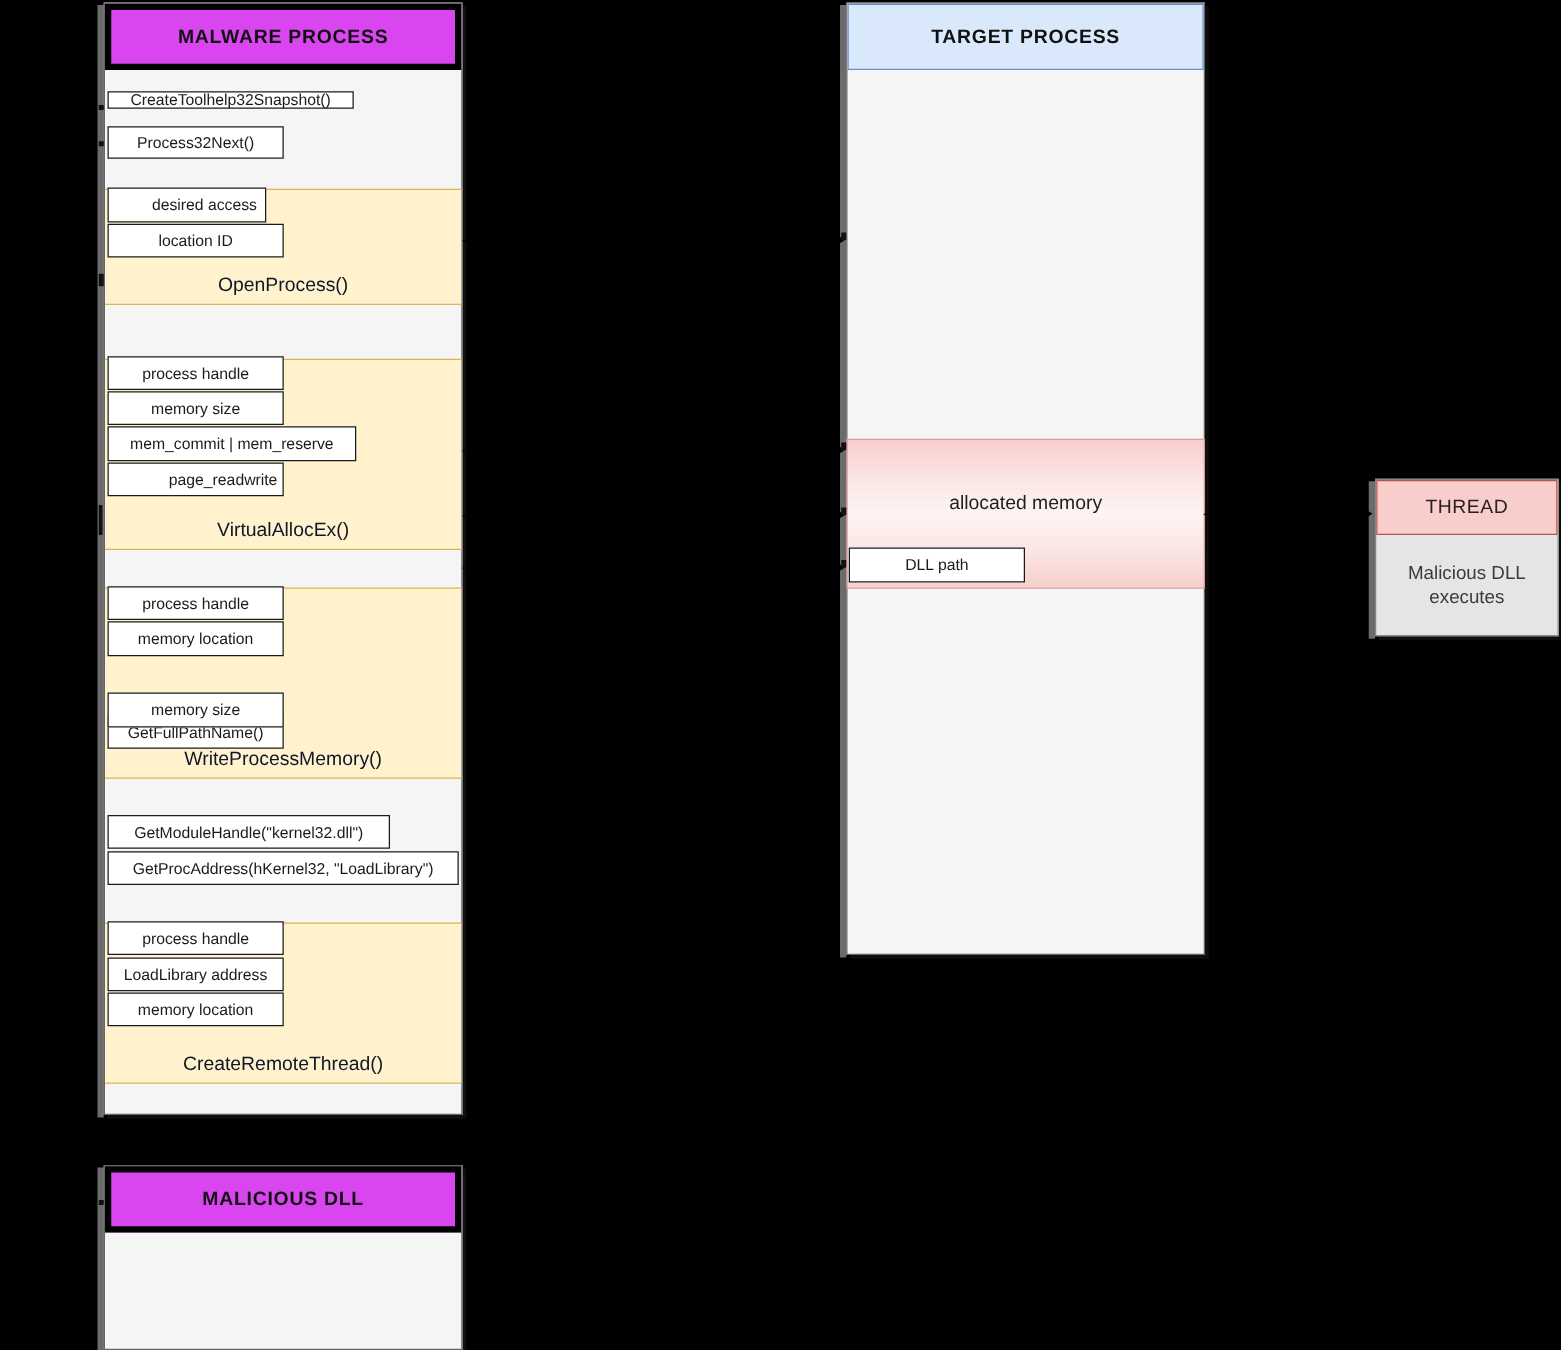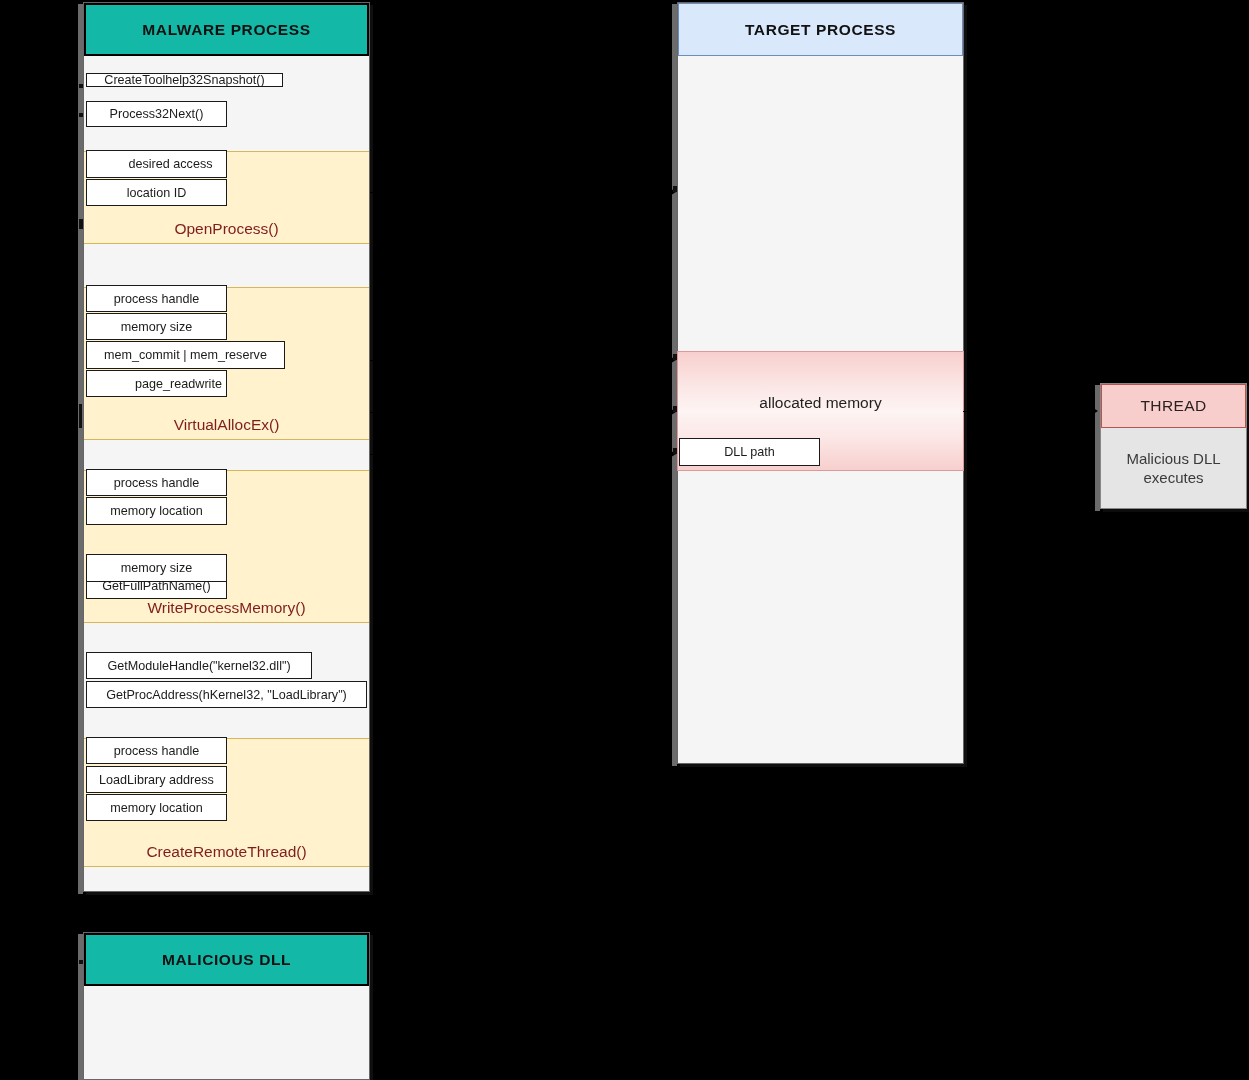--- a/index.html
+++ b/index.html
@@ -23,34 +23,34 @@
     background:#6b6b6b;
     z-index:0;
   }
 
   .lane-header{
     position:absolute;left:0;top:0;right:0;
     display:flex;align-items:center;justify-content:center;
     font-weight:bold;letter-spacing:.6px;
     box-sizing:border-box;
   }
-  .hdr-pink{background:#14b8a6;border:2px solid #000000;color:#111;}
+  .hdr-pink{background:#d946ef;border:5px solid #000000;color:#111;}
   .hdr-blue{background:#dae8fc;border:1px solid #6c8ebf;color:#111;}
 
   
   .band{
     position:absolute;left:0;right:0;
     background:#fff2cc;
     border-top:1px solid #d6b656;
     border-bottom:1px solid #d6b656;
     box-sizing:border-box;
   }
   .band-label{
     position:absolute;left:0;right:0;bottom:5px;
-    text-align:center;font-size:15.5px;color:#7f1d1d;
+    text-align:center;font-size:15.5px;color:#0f172a;
   }
 
   
   .param{
     position:absolute;
     background:#ffffff;
     border:1.6px solid #1a1a1a;
     box-sizing:border-box;
     display:flex;align-items:center;justify-content:center;
     font-size:12.6px;color:#1b1b1b;
@@ -148,21 +148,21 @@
   <div class="stub" style="left:79px;top:404px;width:3px;height:24px;"></div>
   <div class="stub" style="left:79px;top:960px;width:4px;height:4px;"></div>
 
   <div class="param" style="left:86px;top:73px;width:197px;height:14px;">
     <span>CreateToolhelp32Snapshot()</span>
   </div>
   <div class="param" style="left:86px;top:101px;width:141px;height:26px;">
     <span>Process32Next()</span>
   </div>
 
-  <div class="param" style="left:86px;top:150px;width:141px;height:28px;padding-left:28px;">
+  <div class="param" style="left:86px;top:150px;width:127px;height:28px;padding-left:28px;">
     <span>desired access</span>
   </div>
   <div class="param" style="left:86px;top:179px;width:141px;height:27px;">
     <span>location ID</span>
   </div>
 
   <div class="param" style="left:86px;top:285px;width:141px;height:27px;">
     <span>process handle</span>
   </div>
   <div class="param" style="left:86px;top:313px;width:141px;height:27px;">

